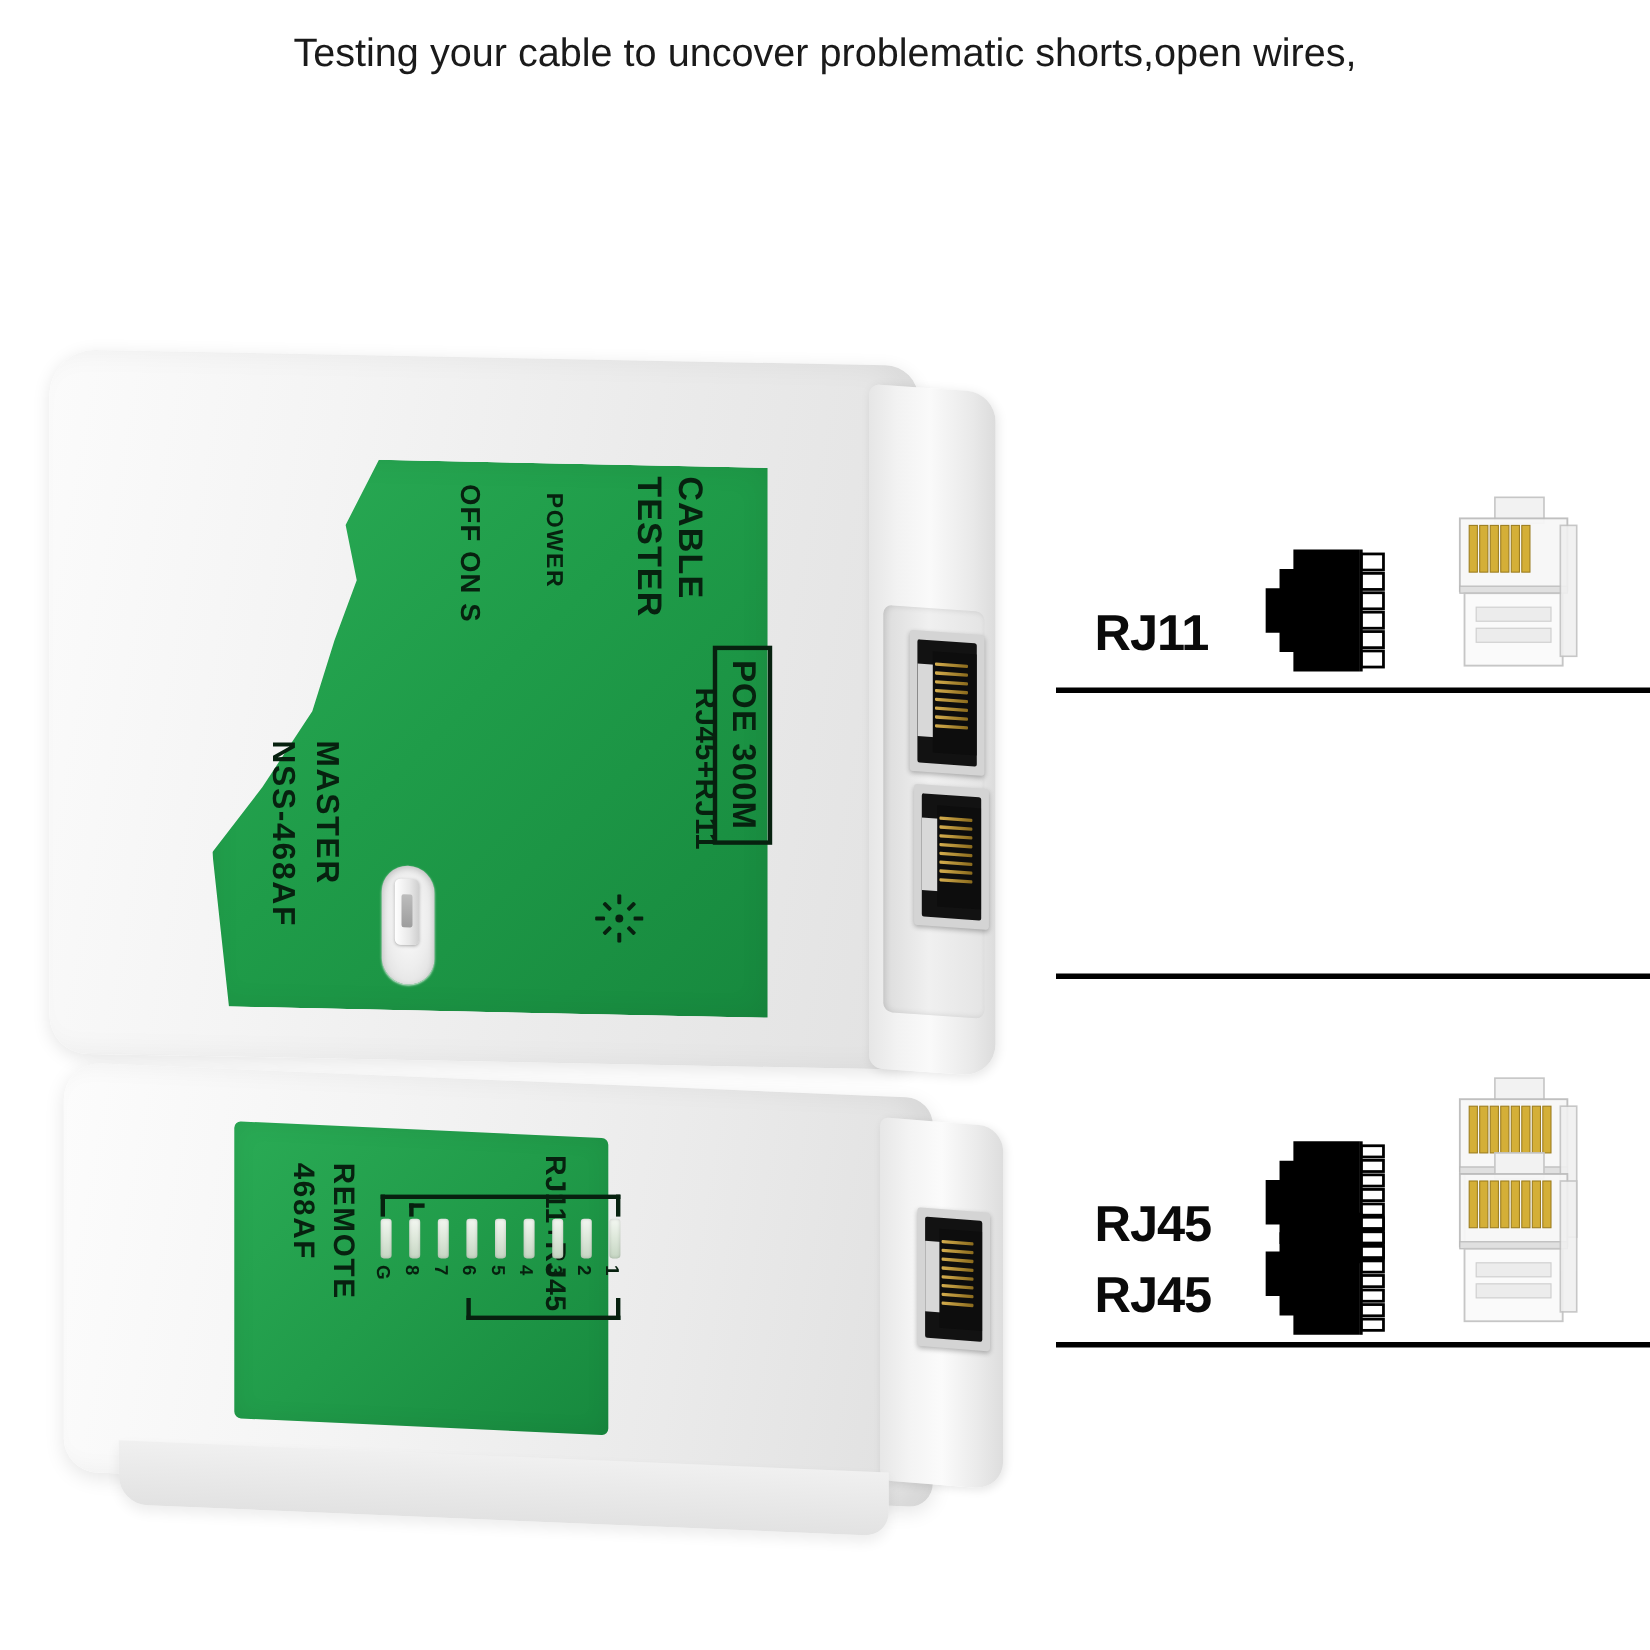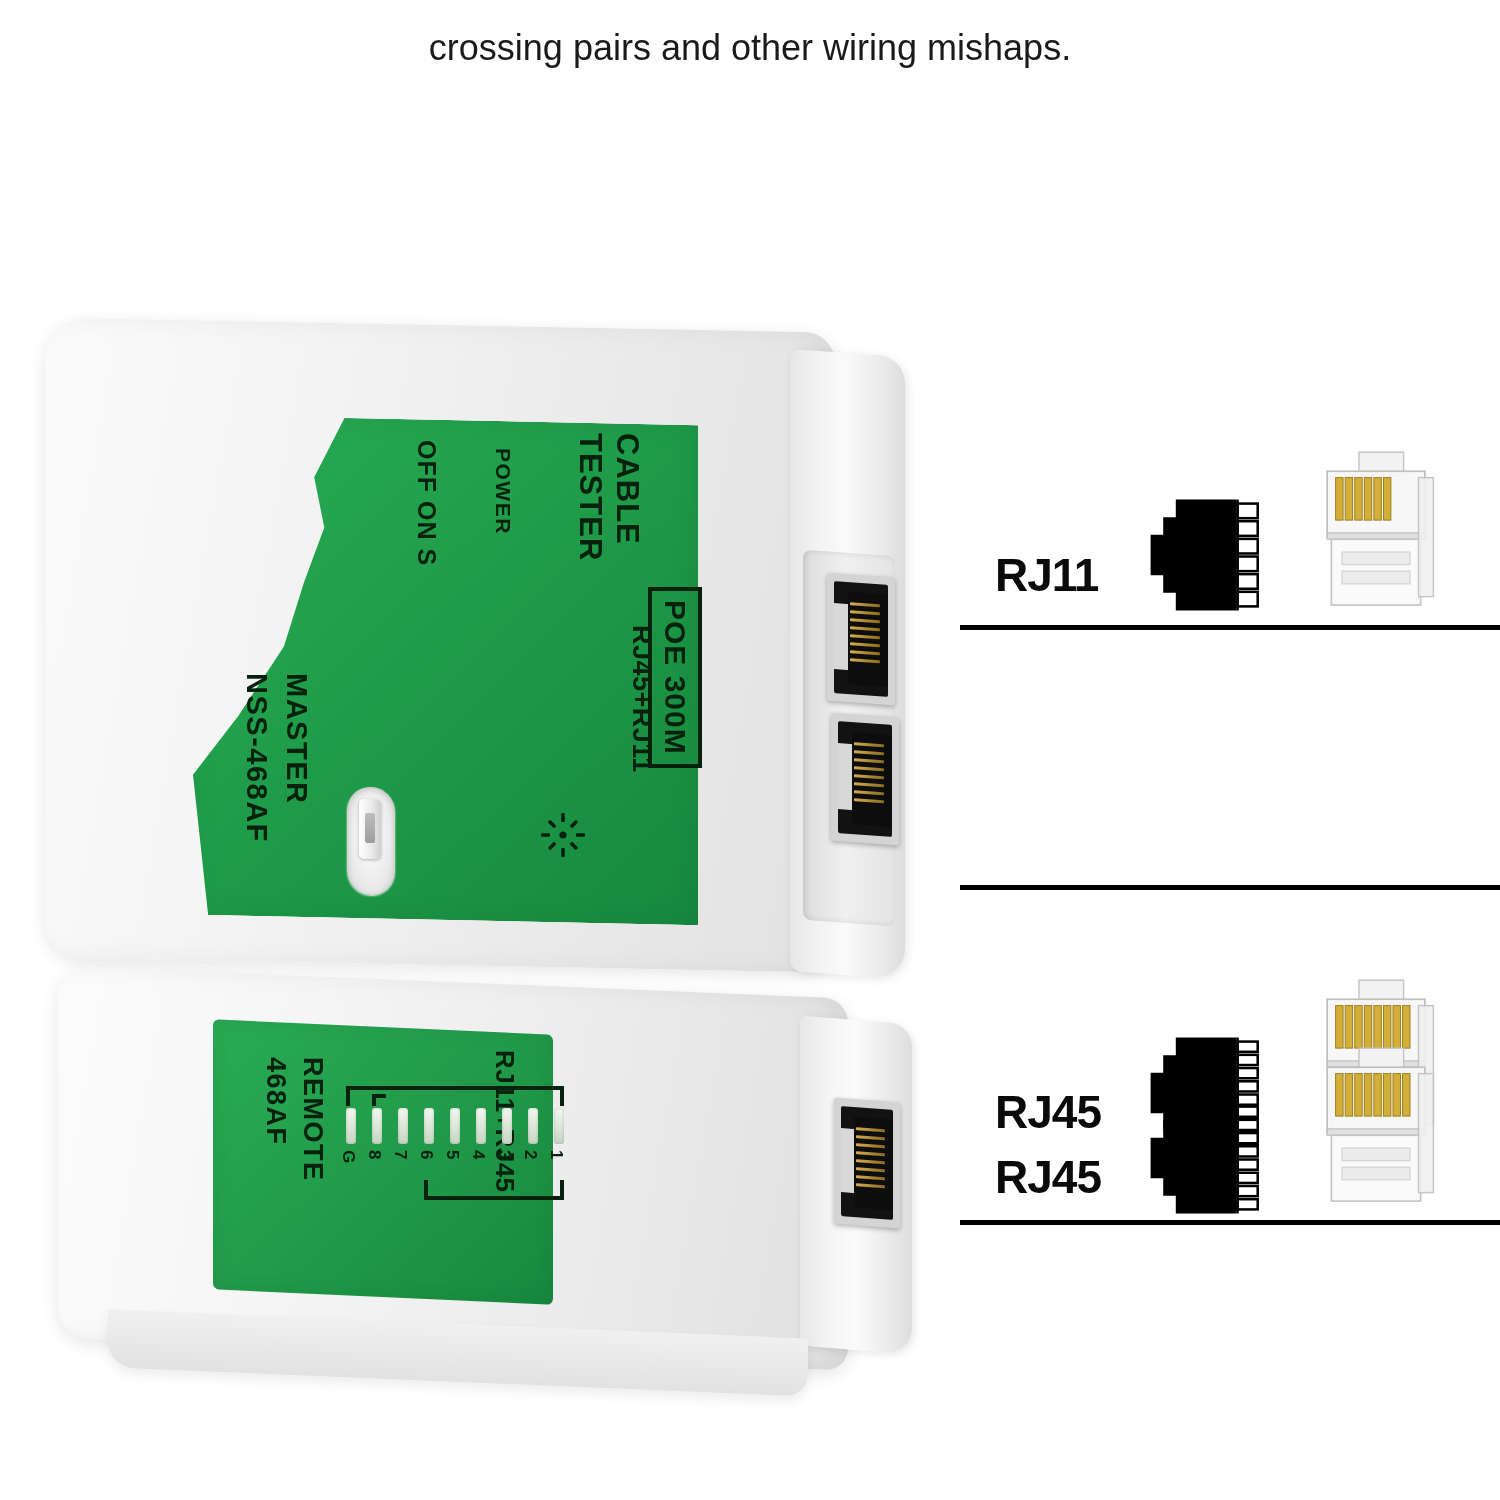--- a/index.html
+++ b/index.html
@@ -181,21 +181,21 @@
   }
   .plug { position:absolute; }
 </style>
 </head>
 <body>
 
 <div class="stage">
 
   <div class="hdr">
     <div class="hdr-sub">
-      <span class="l2">crossing pairs and other wiring mishaps.</span>
+      <span>Testing your cable to uncover problematic shorts,open wires,</span>
     </div>
   </div>
 
   <div class="devices">
 
     <div class="master">
       <div class="master-body"></div>
       <div class="master-side"></div>
       <div class="port-recess"></div>
 

